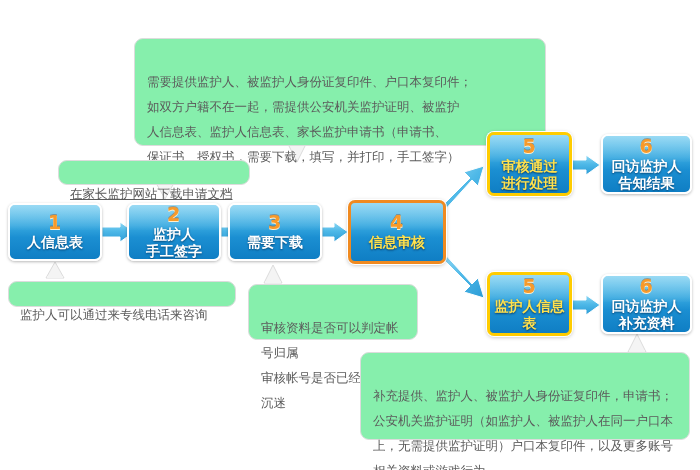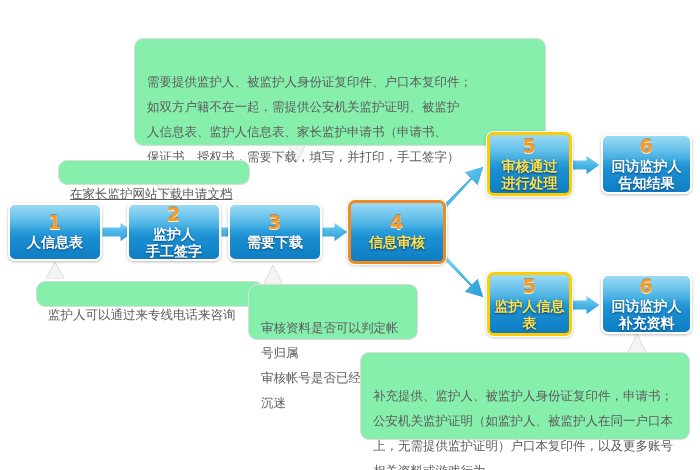--- a/index.html
+++ b/index.html
@@ -179,21 +179,21 @@
     <span>需要提供监护人、被监护人身份证复印件、户口本复印件；
 如双方户籍不在一起，需提供公安机关监护证明、被监护
 人信息表、监护人信息表、家长监护申请书（申请书、
 保证书、授权书，需要下载，填写，并打印，手工签字）</span>
   </div>
 
   <div class="callout small" style="left:58px; top:160px; width:192px; height:25px;text-decoration:underline;">
     <span>在家长监护网站下载申请文档</span>
   </div>
 
-  <div class="callout small" style="left:8px; top:281px; width:228px; height:26px;margin-left:28px;">
+  <div class="callout small" style="left:8px; top:281px; width:228px; height:26px;">
     <span>监护人可以通过来专线电话来咨询</span>
   </div>
 
   <div class="callout" style="left:248px; top:284px; width:170px; height:56px; line-height:25px;">
     <span>审核资料是否可以判定帐号归属
 审核帐号是否已经纳入防沉迷</span>
   </div>
 
   <div class="callout" style="left:360px; top:352px; width:330px; height:88px;">
     <span>补充提供、监护人、被监护人身份证复印件，申请书；

